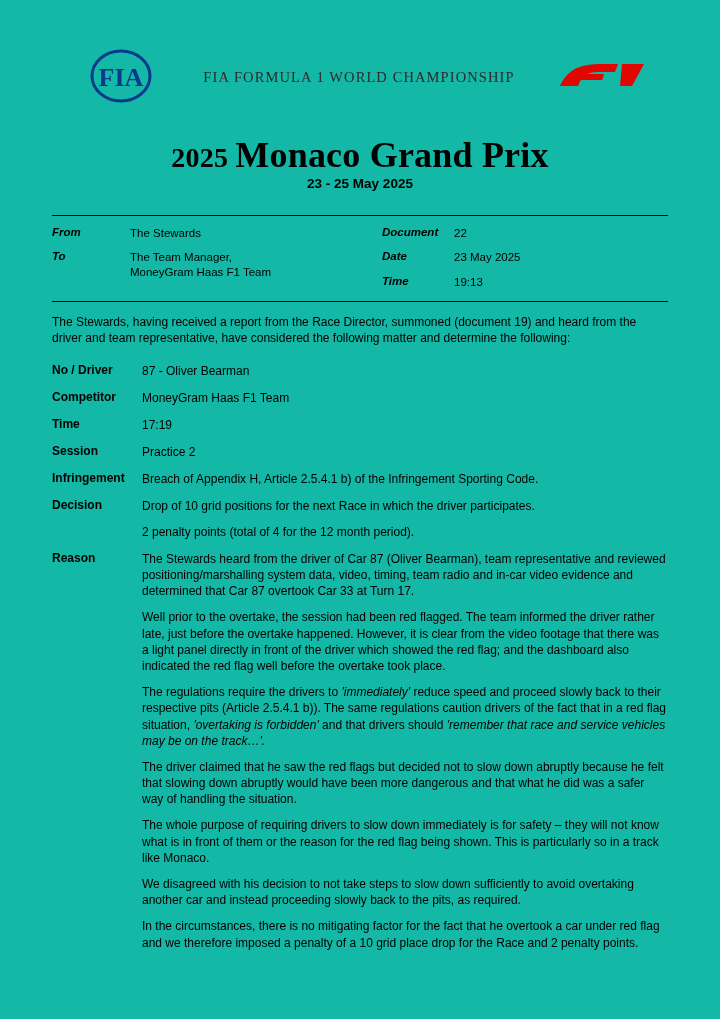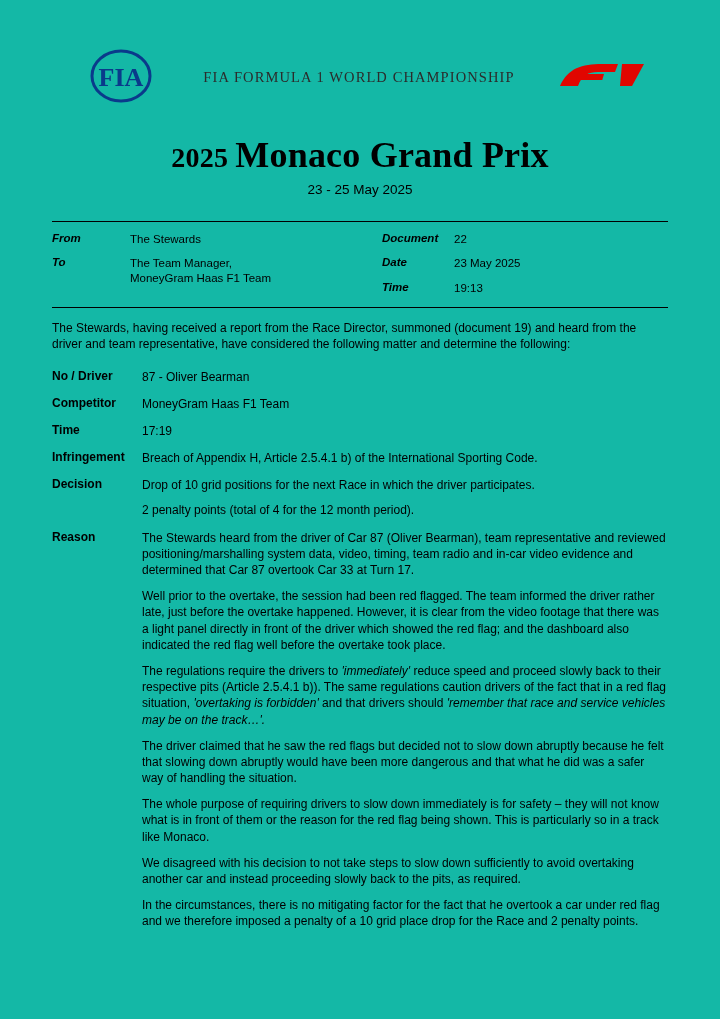--- a/index.html
+++ b/index.html
@@ -65,23 +65,22 @@
     font-family: "Liberation Serif", serif;
     font-size: 28px;
     font-weight: bold;
     letter-spacing: 0.2px;
   }
   .doc-title .small-caps {
     font-size: 23px;
   }
   .doc-dates {
     text-align: center;
-    margin-top: 6px;
     font-size: 13.5px;
-    font-weight: normal;
+    font-weight: bold;
   }
 
   
   .rule {
     border: none;
     border-top: 1px solid #000;
     margin: 0;
     height: 0;
   }
   .meta {
@@ -208,25 +207,29 @@
     <div class="field">
       <div class="field-label">Competitor</div>
       <div class="field-value">MoneyGram Haas F1 Team</div>
     </div>
 
     <div class="field">
       <div class="field-label">Time</div>
       <div class="field-value">17:19</div>
     </div>
 
+    <div class="field">
+      <div class="field-label">Session</div>
+      <div class="field-value">Practice 2</div>
+    </div>
 
 
     <div class="field">
       <div class="field-label">Infringement</div>
-      <div class="field-value">Breach of Appendix H, Article 2.5.4.1 b) of the International Sporting Code.</div>
+      <div class="field-value">Breach of Appendix H, Article 2.5.4.1 b) of the Infringement Sporting Code.</div>
     </div>
 
     <div class="field">
       <div class="field-label">Decision</div>
       <div class="field-value">
         <p>Drop of 10 grid positions for the next Race in which the driver participates.</p>
         <p>2 penalty points (total of 4 for the 12 month period).</p>
       </div>
     </div>
 

